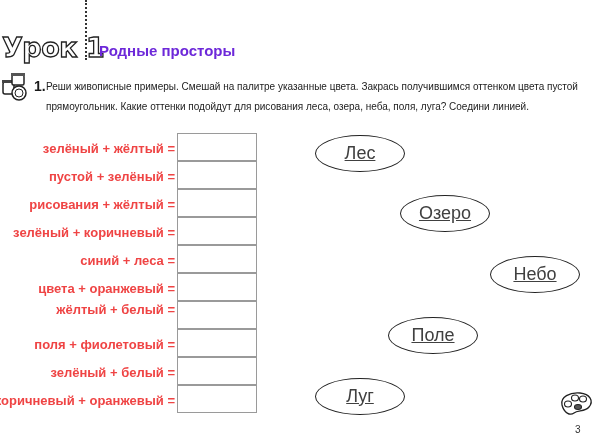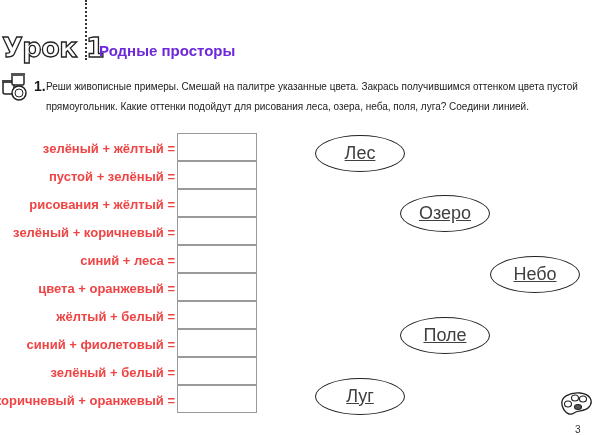--- a/index.html
+++ b/index.html
@@ -33,40 +33,40 @@
 </svg>
 <div class="task-number">1.</div>
 <div class="task-text">Реши живописные примеры. Смешай на палитре указанные цвета. Закрась получившимся оттенком цвета пустой прямоугольник. Какие оттенки подойдут для рисования леса, озера, неба, поля, луга? Соедини линией.</div>
 
 <div class="row-label" style="top:141px">зелёный + жёлтый =</div>
 <div class="row-label" style="top:169px">пустой + зелёный =</div>
 <div class="row-label" style="top:197px">рисования + жёлтый =</div>
 <div class="row-label" style="top:225px">зелёный + коричневый =</div>
 <div class="row-label" style="top:253px">синий + леса =</div>
 <div class="row-label" style="top:281px">цвета + оранжевый =</div>
-<div class="row-label" style="top:309px">жёлтый + белый =</div>
-<div class="row-label" style="top:337px">синий + фиолетовый =</div>
+<div class="row-label" style="top:302px">жёлтый + белый =</div>
+<div class="row-label" style="top:337px">поля + фиолетовый =</div>
 <div class="row-label" style="top:365px">зелёный + белый =</div>
 <div class="row-label" style="top:393px">коричневый + оранжевый =</div>
 
 <div class="answer-box" style="top:133px"></div>
 <div class="answer-box" style="top:161px"></div>
 <div class="answer-box" style="top:189px"></div>
 <div class="answer-box" style="top:217px"></div>
 <div class="answer-box" style="top:245px"></div>
 <div class="answer-box" style="top:273px"></div>
 <div class="answer-box" style="top:301px"></div>
 <div class="answer-box" style="top:329px"></div>
 <div class="answer-box" style="top:357px"></div>
 <div class="answer-box" style="top:385px"></div>
 
 <div class="place-ellipse" style="left:315px; top:135px">Лес</div>
 <div class="place-ellipse" style="left:400px; top:195px">Озеро</div>
 <div class="place-ellipse" style="left:490px; top:256px">Небо</div>
-<div class="place-ellipse" style="left:400px; top:317px">Поле</div>
+<div class="place-ellipse" style="left:388px; top:317px">Поле</div>
 <div class="place-ellipse" style="left:315px; top:378px">Луг</div>
 
 <svg class="palette-icon" viewBox="0 0 36 26">
   <path d="M4 14 C2 6 12 1 22 2 C32 3 36 10 31 16 C27 21 20 19 16 22 C12 25 6 22 4 14 Z" fill="#fff" stroke="#222" stroke-width="1.3"></path>
   <ellipse cx="10" cy="13" rx="3.5" ry="3" fill="#fff" stroke="#222" stroke-width="1.1"></ellipse>
   <ellipse cx="17" cy="7" rx="3.5" ry="3" fill="#fff" stroke="#222" stroke-width="1.1"></ellipse>
   <ellipse cx="25" cy="8" rx="3.5" ry="3" fill="#fff" stroke="#222" stroke-width="1.1"></ellipse>
   <ellipse cx="20" cy="16" rx="3.5" ry="2.5" fill="#555" stroke="#222" stroke-width="1.1"></ellipse>
 </svg>
 <div class="page-number">3</div>

